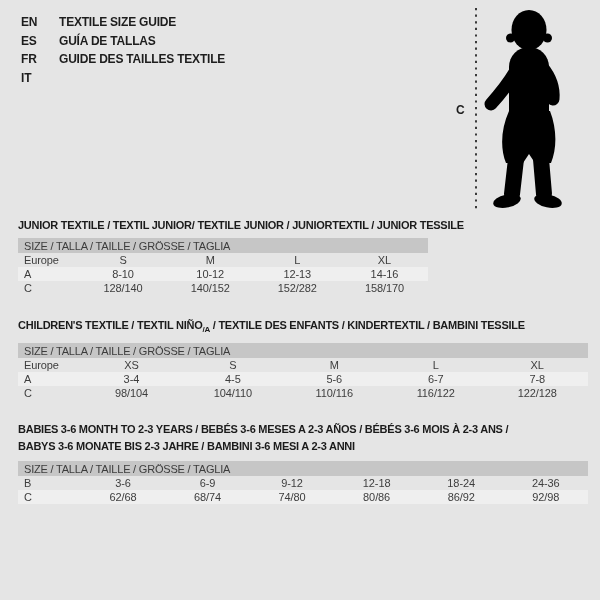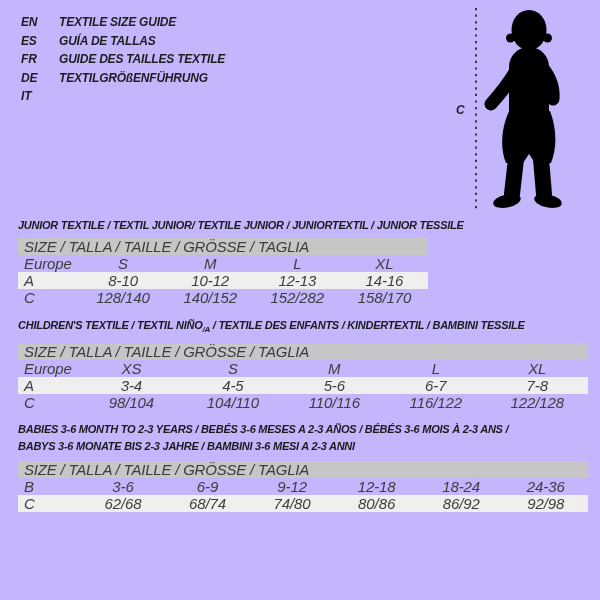--- a/index.html
+++ b/index.html
@@ -1,21 +1,20 @@
 <!DOCTYPE html>
 <html><head>
 <meta charset="utf-8">
 <style>
   html, body { margin: 0; padding: 0; background: #ffffff; }
   .canvas {
     position: relative; width: 600px; height: 600px;
-    background: #c4b5fd; overflow: hidden;
+    background: #e5e5e5; overflow: hidden;
     font-family: "Liberation Sans", sans-serif;
     color: #1d1d1d;
-    font-style: italic;
   }
   
   .lang-list { position: absolute; left: 21px; top: 13px; }
   .lang-row { display: flex; font-weight: bold; font-size: 12px; line-height: 18.5px; letter-spacing: -0.2px; white-space: nowrap; }
   .lang-code { width: 38px; flex: none; }
   
   .figure { position: absolute; left: 440px; top: 0; width: 160px; height: 215px; }
   .height-line { position: absolute; left: 34px; top: 8px; }
   .height-label { position: absolute; left: 16px; top: 103px; font-weight: bold; font-size: 12px; }
   .baby { position: absolute; left: 42px; top: 7px; }
@@ -23,21 +22,21 @@
   .sec-title {
     position: absolute; left: 18px;
     font-weight: bold; font-size: 11px; letter-spacing: -0.25px;
     white-space: nowrap; color: #1b1b1b;
   }
   .sec-title sub { font-size: 8px; }
   
   table.size-table {
     position: absolute; left: 18px;
     border-collapse: collapse; table-layout: fixed;
-    font-size: 15px; letter-spacing: -0.1px; color: #3d3d3d;
+    font-size: 11px; letter-spacing: -0.1px; color: #3d3d3d;
   }
   table.size-table th {
     background: #c6c6c6; color: #3c3c3c;
     font-weight: normal; text-align: left;
     height: 15px; padding: 0 0 0 6px;
     letter-spacing: -0.2px;
   }
   table.size-table td { text-align: center; height: 14px; padding: 0; }
   table.size-table td.rowlabel { text-align: left; padding-left: 6px; }
   table.size-table tbody tr:nth-child(2) { background: #efefef; }
@@ -55,24 +54,20 @@
       <span class="lang-code">EN</span>
       <span class="lang-title">TEXTILE SIZE GUIDE</span>
     </div>
     <div class="lang-row">
       <span class="lang-code">ES</span>
       <span class="lang-title">GUÍA DE TALLAS</span>
     </div>
     <div class="lang-row">
       <span class="lang-code">FR</span>
       <span class="lang-title">GUIDE DES TAILLES TEXTILE</span>
-    </div>
-    <div class="lang-row">
-      <span class="lang-code">DE</span>
-      <span class="lang-title">TEXTILGRÖßENFÜHRUNG</span>
     </div>
     <div class="lang-row">
       <span class="lang-code">IT</span>
     </div>
   </div>
 
   <div class="figure">
     <span class="height-label">C</span>
     <svg class="height-line" width="4" height="203" viewBox="0 0 4 203">
       <line x1="2" y1="0" x2="2" y2="203" stroke="#3a3a3a" stroke-width="2" stroke-dasharray="2.2 4.4"></line>

